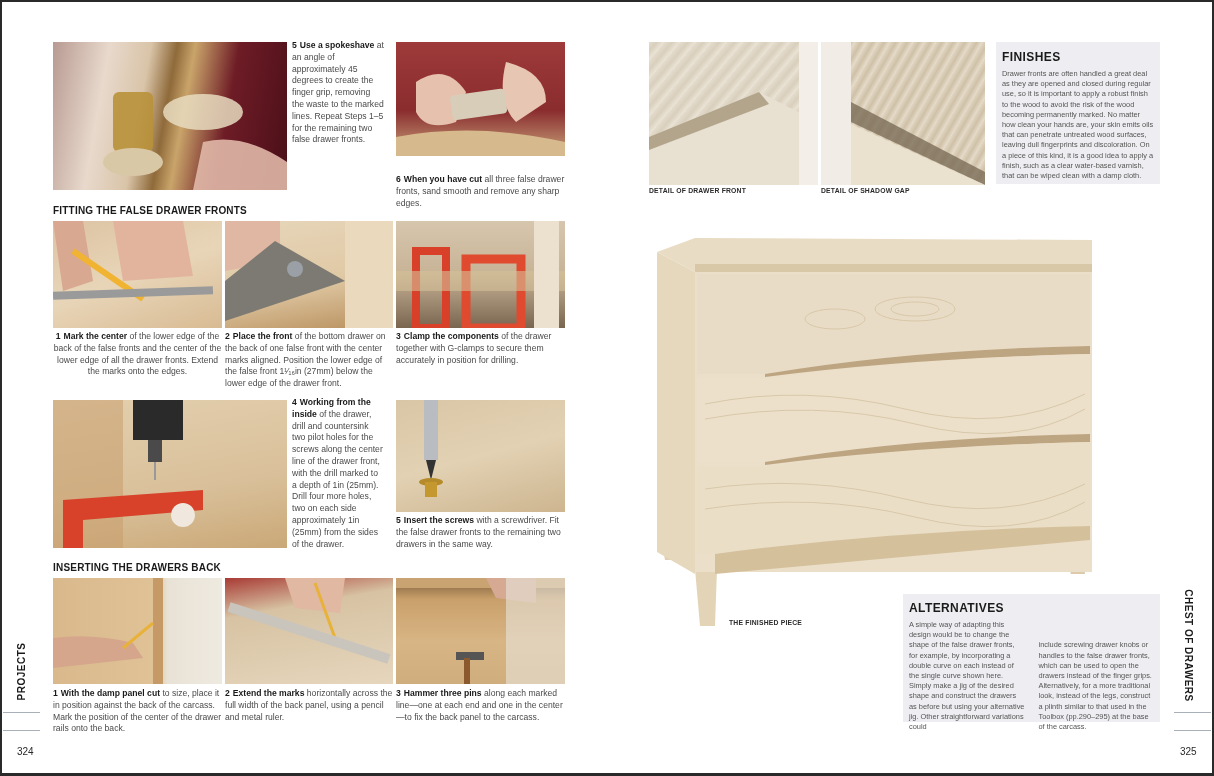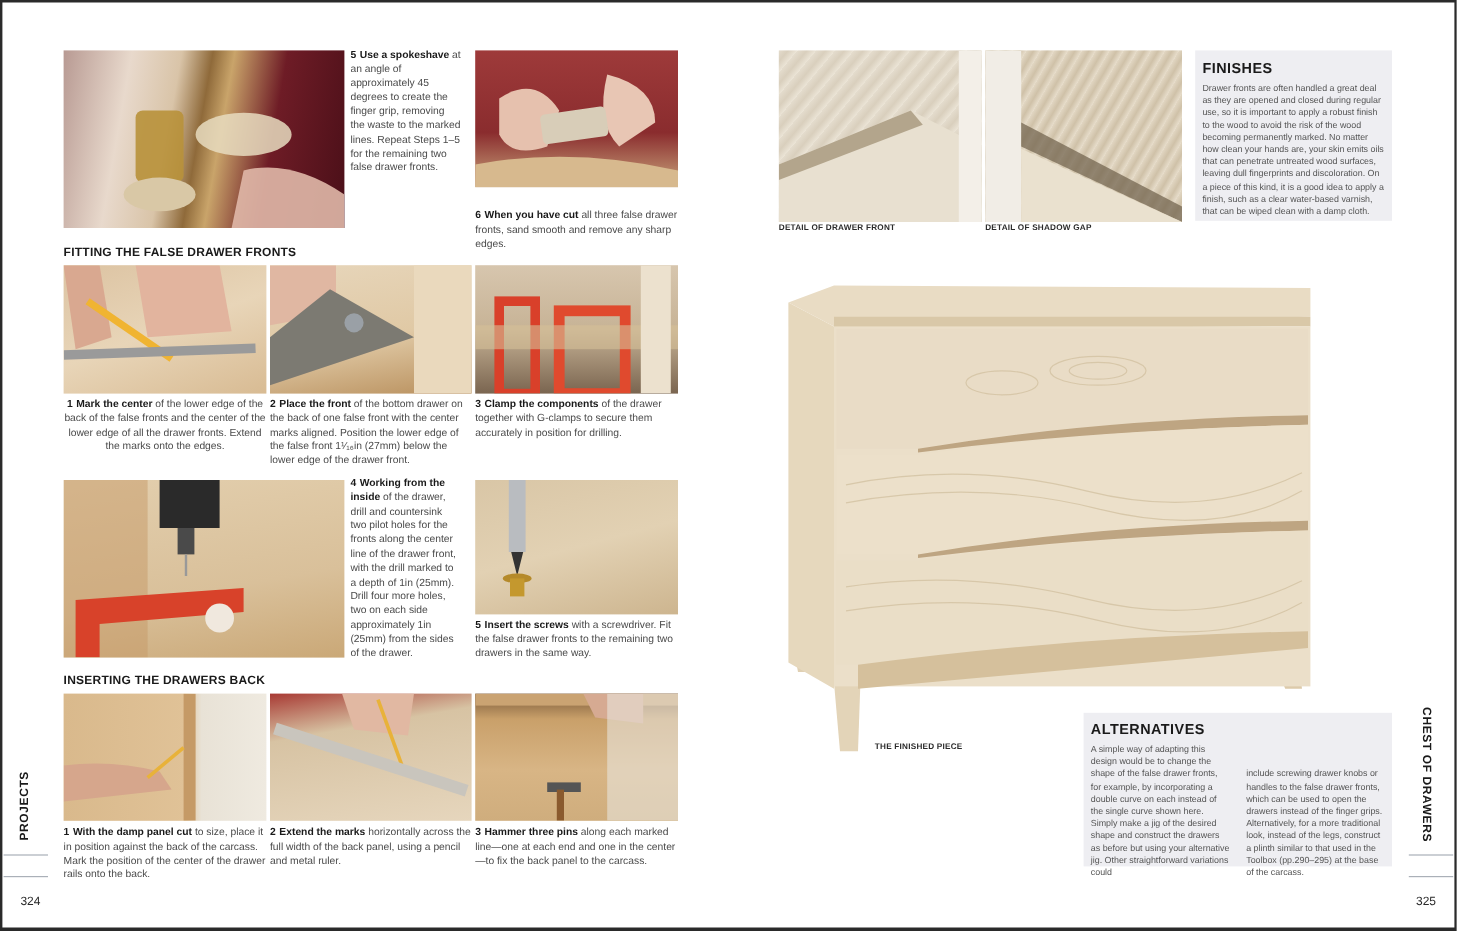--- a/index.html
+++ b/index.html
@@ -91,21 +91,21 @@
   <svg width="234" height="148" viewBox="0 0 234 148">
     <rect x="0" y="0" width="70" height="148" fill="#c59a68" opacity="0.5"></rect>
     <rect x="80" y="0" width="50" height="40" fill="#2a2a2a"></rect>
     <rect x="95" y="40" width="14" height="22" fill="#4a4a4a"></rect>
     <line x1="102" y1="62" x2="102" y2="80" stroke="#999" stroke-width="2"></line>
     <path d="M10 100 L150 90 L150 110 L30 120 L30 148 L10 148 Z" fill="#d8422a"></path>
     <circle cx="130" cy="115" r="12" fill="#f0e8de"></circle>
   </svg>
 </div>
 <div class="cap" style="left:292px;top:397px;width:92px;">
-  <span class="num">4</span><b>Working from the inside</b><span> of the drawer, drill and countersink two pilot holes for the fronts along the center line of the drawer front, with the drill marked to a depth of 1in (25mm). Drill four more holes, two on each side approximately 1in (25mm) from the sides of the drawer.</span>
+  <span class="num">4</span><b>Working from the inside</b><span> of the drawer, drill and countersink two pilot holes for the screws along the center line of the drawer front, with the drill marked to a depth of 1in (25mm). Drill four more holes, two on each side approximately 1in (25mm) from the sides of the drawer.</span>
 </div>
 
 <div class="photo" style="left:396px;top:400px;width:169px;height:112px;background:linear-gradient(165deg,#d9c6a6 0%,#e2d1b3 50%,#cdb58f 100%);">
   <svg width="169" height="112" viewBox="0 0 169 112">
     <rect x="28" y="0" width="14" height="60" fill="#b9bcc0"></rect>
     <path d="M30 60 L40 60 L35 80 Z" fill="#333"></path>
     <ellipse cx="35" cy="82" rx="12" ry="4" fill="#b58a2a"></ellipse>
     <rect x="29" y="82" width="12" height="15" fill="#c4982e"></rect>
   </svg>
 </div>

